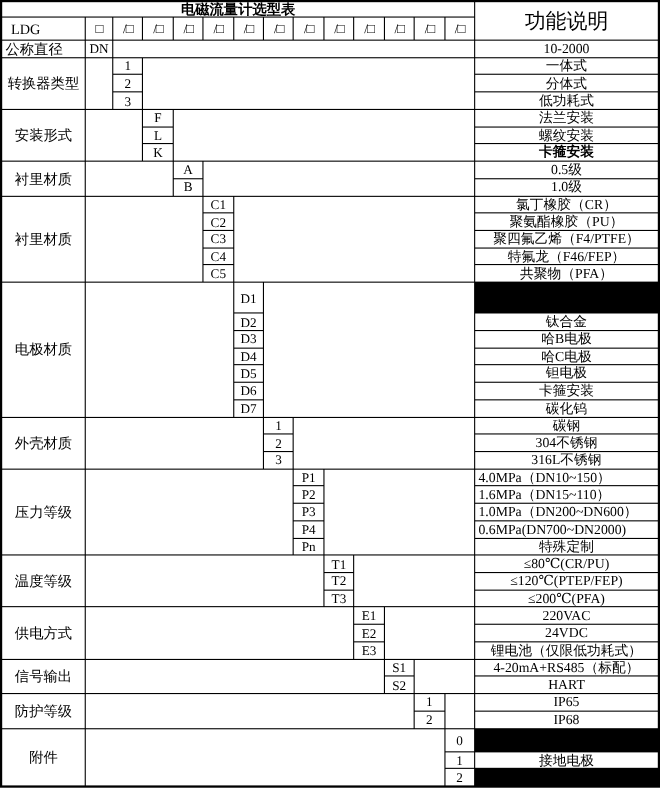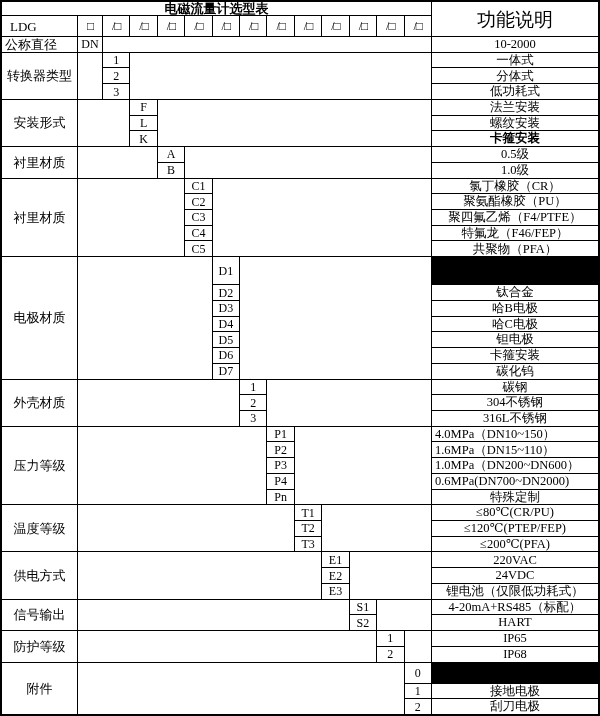--- a/index.html
+++ b/index.html
@@ -160,14 +160,13 @@
     <div class="cell desc" style="grid-area: 40 / 15;">IP65</div>
     <div class="cell code" style="grid-area: 41 / 13;">2</div>
     <div class="cell desc" style="grid-area: 41 / 15;">IP68</div>
     <div class="cell label" style="grid-area: 42 / 1 / 45 / 2;">附件</div>
     <div class="cell" style="grid-area: 42 / 2 / 45 / 14;"></div>
     <div class="cell code" style="grid-area: 42 / 14;">0</div>
     <div class="cell desc" style="grid-area: 42 / 15; margin-top: 20px;">不接地</div>
     <div class="cell code" style="grid-area: 43 / 14;">1</div>
     <div class="cell desc" style="grid-area: 43 / 15;">接地电极</div>
     <div class="cell code" style="grid-area: 44 / 14;">2</div>
-    <div class="cell desc" style="grid-area: 44 / 15;">刮刀电极</div>
   </div>
 
 </body></html>

